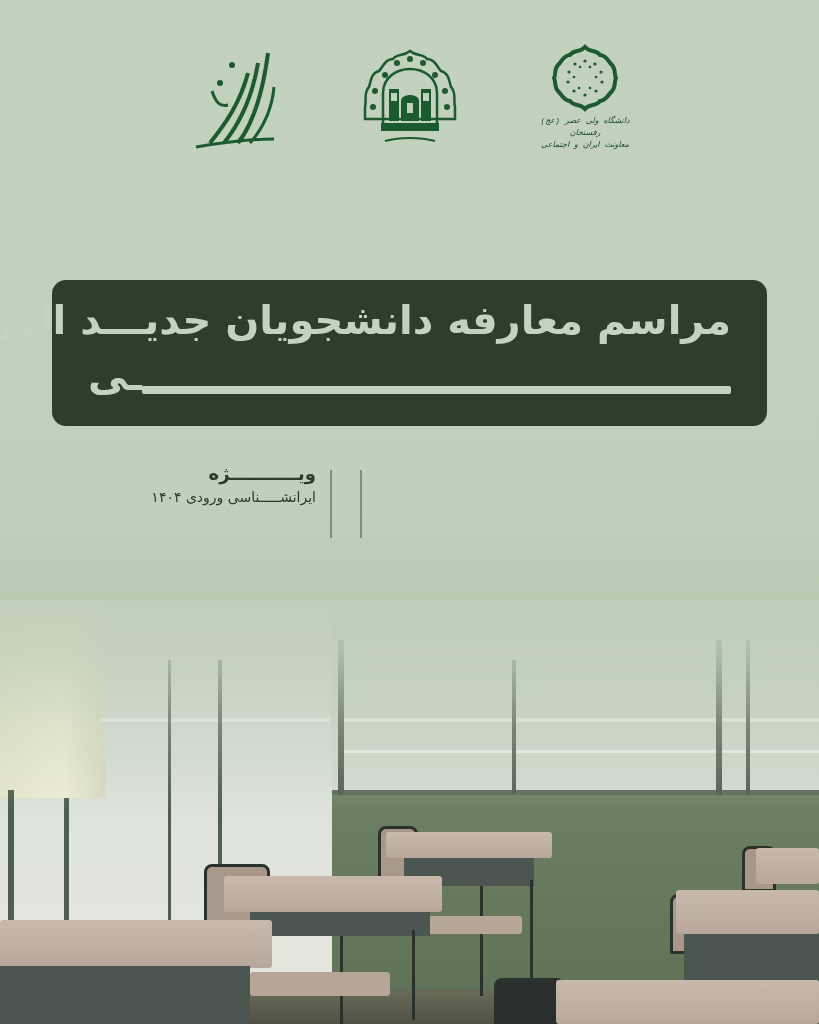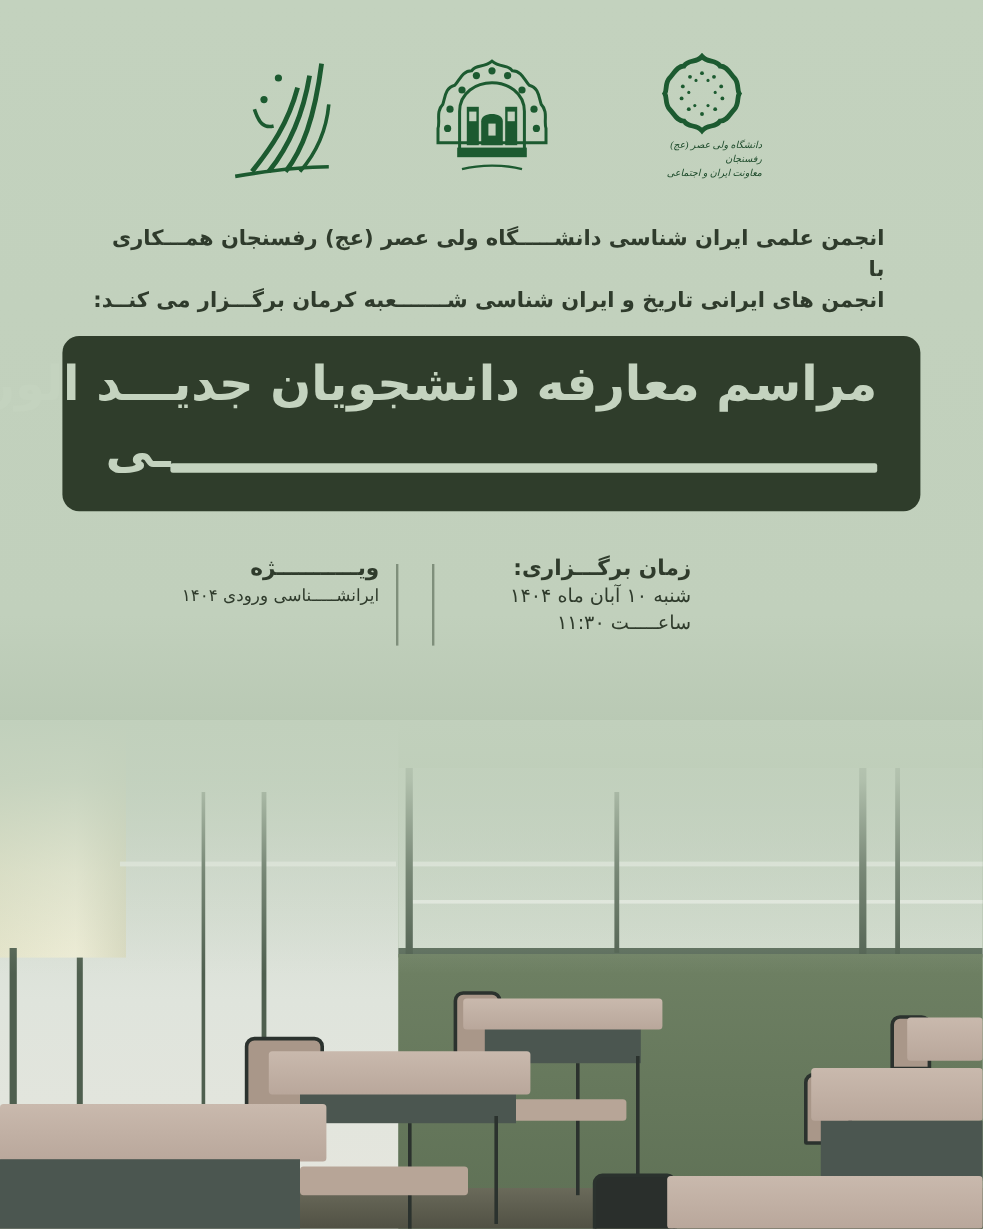--- a/index.html
+++ b/index.html
@@ -16,22 +16,22 @@
     }
 
     
     .logos {
       position: absolute; top: 42px; left: 185px; width: 450px; height: 120px;
       display: flex; justify-content: space-between; align-items: center;
     }
     .logo { width: 100px; height: 118px; position: relative; display: flex; flex-direction: column; align-items: center; }
     .logo svg { display: block; }
     .logo-caption {
-      font-size: 7px; line-height: 9px; color: #1c4a2a; direction: rtl;
-      font-family: Liberation Serif, serif; margin-top: 2px;
+      font-size: 7px; line-height: 9px; color: #1c4a2a; text-align: center; direction: rtl;
+      font-family: Liberation Mono, monospace; margin-top: 2px;
     }
 
     
     .intro {
       position: absolute; top: 186px; right: 82px; width: 660px;
       direction: rtl; text-align: right;
       font-family: "DejaVu Sans", sans-serif; font-weight: bold;
       font-size: 17.5px; line-height: 26px; color: #2f3b2c;
     }
 
@@ -162,45 +162,36 @@
             <circle cx="30" cy="24" r="1.3"></circle>
         </g>
       </svg>
       <div class="logo-caption" style="font-size:8px;line-height:12px;font-style:italic;">
         <div>دانشگاه ولی عصر (عج) رفسنجان</div>
         <div>معاونت ایران و اجتماعی</div>
       </div>
     </div>
   </div>
 
-  <div class="intro">
-    <div>انجمن علمی ایران شناسی دانشـــــگاه ولی عصر (عج) رفسنجان همـــکاری با</div>
-    <div>انجمن های ایرانی تاریخ و ایران شناسی شـــــــعبه کرمان برگـــزار می کنــد:</div>
-  </div>
 
   <div class="title-box">
     <div class="title-line">مراسم معارفه دانشجویان جدیـــد الورود</div>
     <div class="title-line second">
       <span class="stretch"></span>
       <span>ـی</span>
     </div>
   </div>
 
   <div class="info">
     <div class="info-col special">
       <div class="info-title">ویـــــــــــژه</div>
       <div class="info-line" style="font-size:14px;">ایرانشـــــناسی ورودی ۱۴۰۴</div>
     </div>
     <div class="divider"></div>
     <div class="divider"></div>
-    <div class="info-col time">
-      <div class="info-title">زمان برگـــزاری:</div>
-      <div class="info-line">شنبه ۱۰ آبان ماه ۱۴۰۴</div>
-      <div class="info-line">ساعـــــت ۱۱:۳۰</div>
-    </div>
   </div>
 
   <div class="photo">
     <div class="wall"></div>
     <div class="left-window"></div>
     <div class="curtain"></div>
     <div class="window-band"></div>
     <div class="rail" style="left:340px;top:118px;width:479px;height:4px;"></div>
     <div class="rail" style="left:340px;top:150px;width:479px;height:3px;"></div>
     <div class="rail" style="left:100px;top:118px;width:230px;height:4px;"></div>

